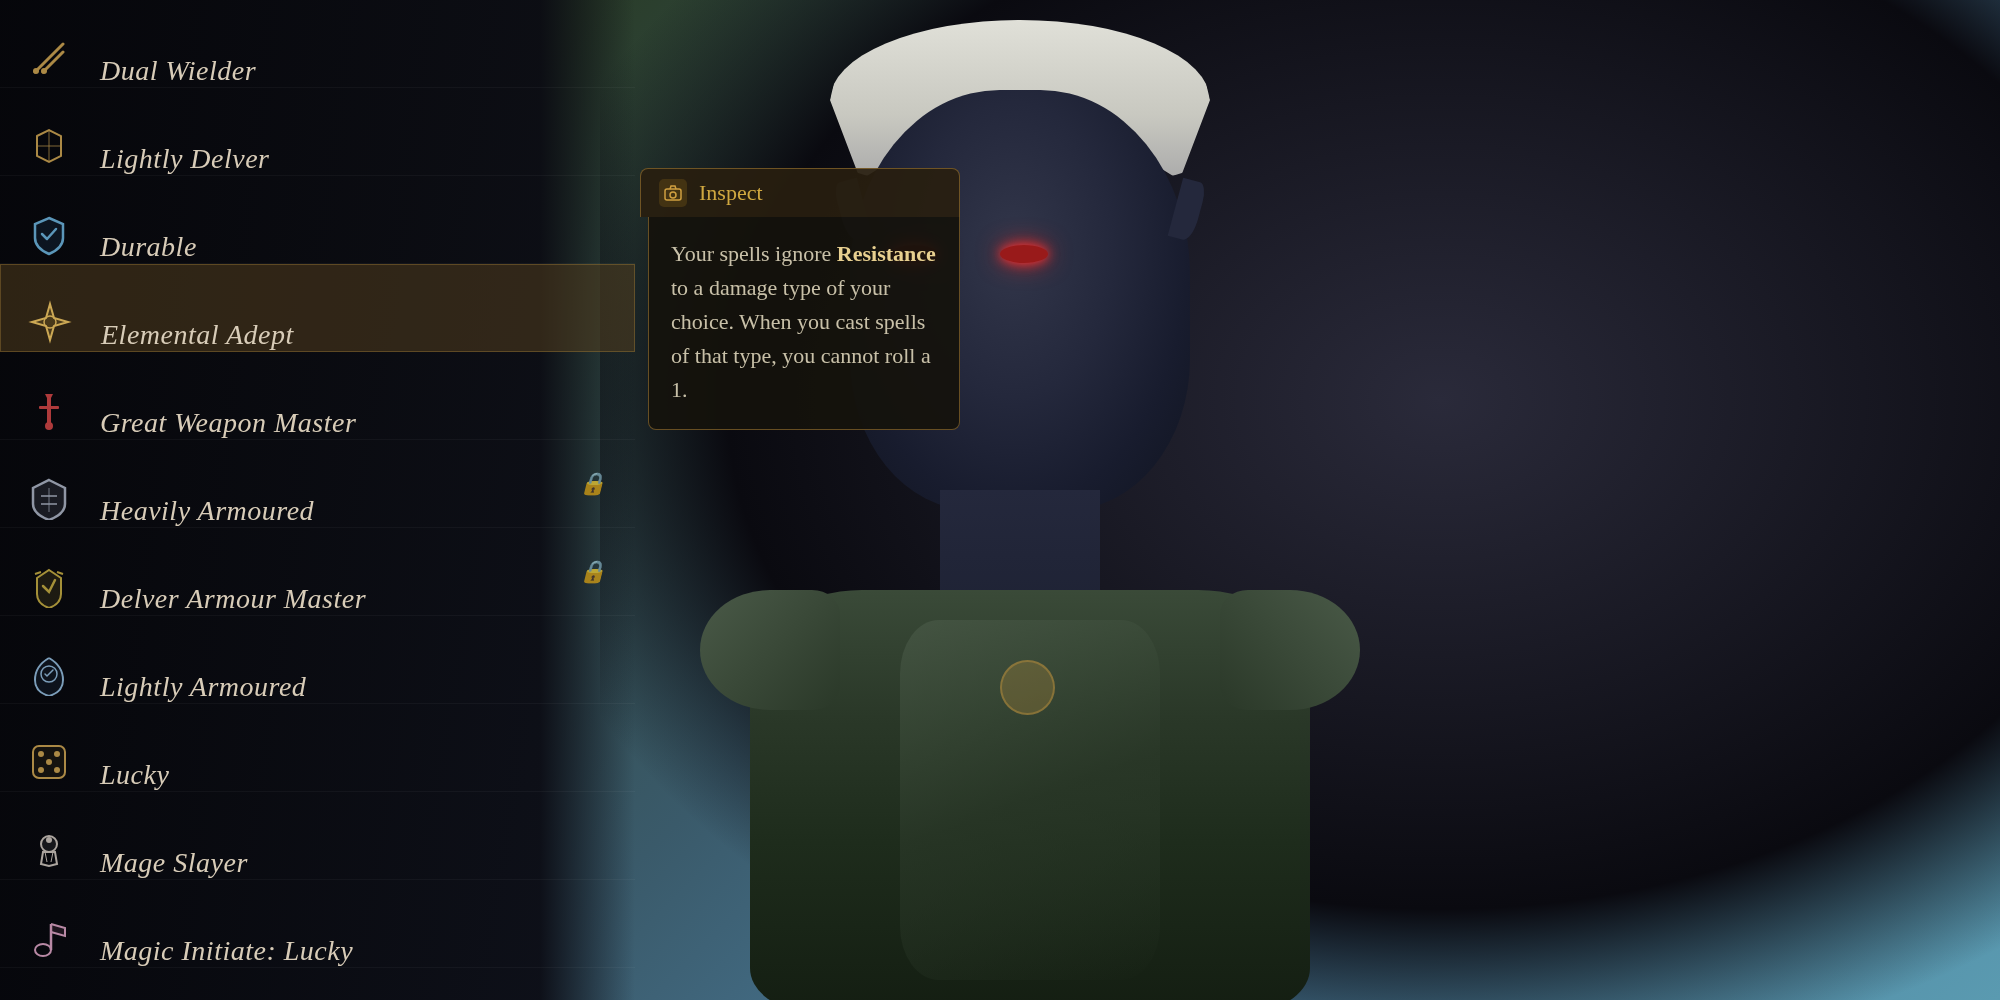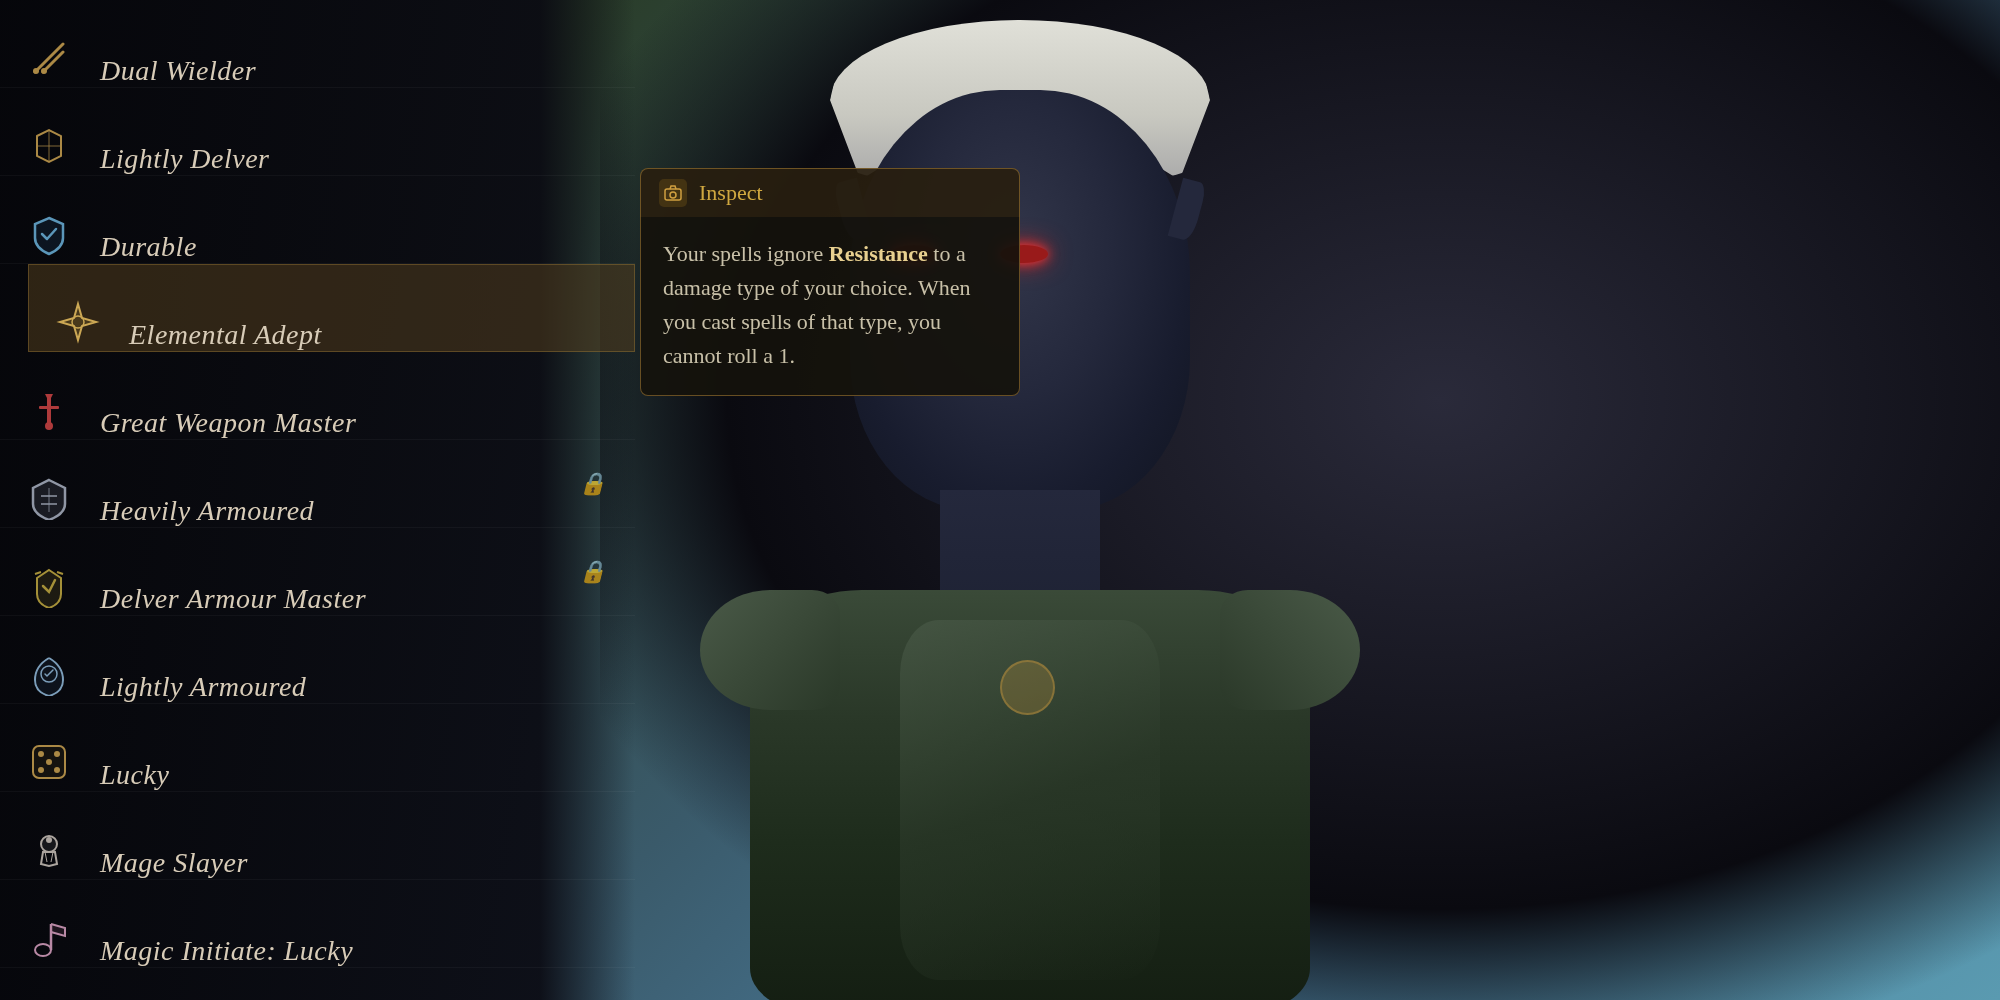--- a/index.html
+++ b/index.html
@@ -106,21 +106,20 @@
       cursor: pointer;
       border-bottom: 1px solid rgba(255,255,255,0.04);
       transition: background 0.15s;
       position: relative;
       font-style: italic;
     }
 
     .feat-item.selected {
       background: rgba(80,60,30,0.55);
       border: 1px solid rgba(180,140,60,0.35);
-      margin-left: 28px;
     }
 
     .feat-icon {
       width: 58px;
       height: 58px;
       margin-right: 22px;
       flex-shrink: 0;
       display: flex;
       align-items: center;
       justify-content: center;
@@ -144,21 +143,21 @@
       font-size: 22px;
       color: #888;
       opacity: 0.7;
     }
 
     
     .inspect-panel {
       position: absolute;
       top: 168px;
       left: 640px;
-      width: 380px;
+      width: 320px;
       z-index: 20;
     }
 
     .inspect-header {
       display: flex;
       align-items: center;
       background: rgba(40,30,15,0.92);
       border: 1.5px solid rgba(160,120,50,0.6);
       border-bottom: none;
       border-radius: 8px 8px 0 0;
@@ -183,20 +182,21 @@
       color: #d0a840;
       font-family: 'Georgia', serif;
     }
 
     .inspect-body {
       background: rgba(20,18,12,0.93);
       border: 1.5px solid rgba(160,120,50,0.6);
       border-top: none;
       border-radius: 0 0 8px 8px;
       padding: 20px 22px 22px 22px;
+      margin-left: 8px;
     }
 
     .inspect-text {
       font-size: 22px;
       color: #c8c0a8;
       line-height: 1.55;
       font-family: 'Georgia', serif;
     }
 
     .inspect-text .highlight {

